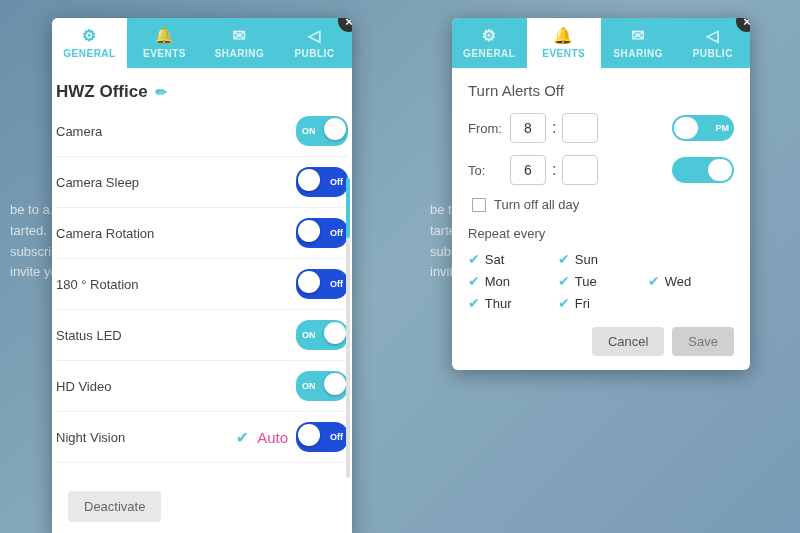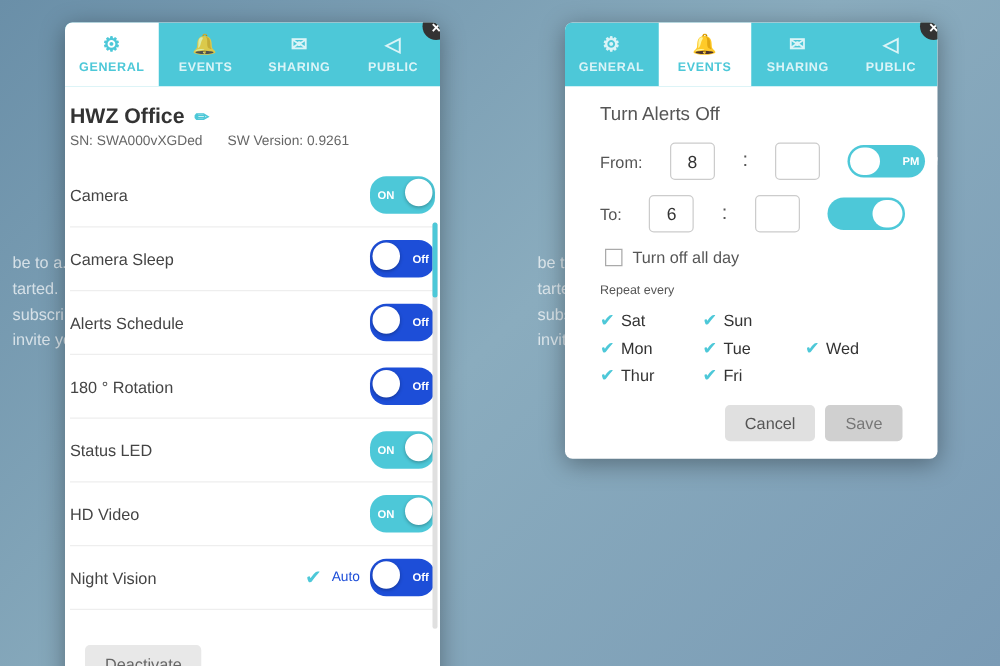--- a/index.html
+++ b/index.html
@@ -161,52 +161,52 @@
     
     .auto-row {
       display: flex;
       align-items: center;
       gap: 8px;
     }
     .auto-check {
       color: #4dc8d8;
       font-size: 16px;
     }
-    .auto-text { font-size: 11px; color: #1d4ed8; }
+    .auto-text { font-size: 15px; color: #ec4899; }
 
     .deactivate-btn {
       margin: 14px 16px 16px;
       padding: 8px 16px;
       background: #e8e8e8;
       border: none;
       border-radius: 4px;
       color: #666;
       font-size: 13px;
       cursor: pointer;
     }
 
     
     .panel-right {
       left: 452px;
       top: 18px;
       width: 298px;
     }
     .panel-right .panel-body {
-      padding: 14px 28px;
+      padding: 14px 16px;
     }
     .alerts-title {
       font-size: 15px;
       color: #555;
       margin-bottom: 14px;
     }
     .time-row {
       display: flex;
       align-items: center;
       margin-bottom: 12px;
-      gap: 22px;
+      gap: 6px;
     }
     .time-label {
       font-size: 13px;
       color: #555;
       width: 36px;
     }
     .time-input {
       width: 36px;
       height: 30px;
       border: 1px solid #ccc;
@@ -262,21 +262,21 @@
     .checkbox {
       width: 14px;
       height: 14px;
       border: 1px solid #aaa;
       background: #fff;
       cursor: pointer;
     }
     .all-day-label { font-size: 13px; color: #555; }
 
     .repeat-label {
-      font-size: 10px;
+      font-size: 13px;
       color: #555;
       margin-bottom: 10px;
     }
     .days-grid {
       display: grid;
       grid-template-columns: repeat(3, 1fr);
       gap: 6px 4px;
       margin-bottom: 16px;
     }
     .day-item {
@@ -372,30 +372,20 @@
       <span class="tab-icon">◁</span>
       <span>PUBLIC</span>
     </div>
   </div>
 
   <div class="panel-body">
     <div class="device-name">
       <span>HWZ Office</span>
       <span class="edit-icon">✏</span>
     </div>
-    <div class="device-info">
-      <span>
-        <span>SN:</span>
-        <span>SWA000vXGDed</span>
-      </span>
-      <span>
-        <span>SW Version:</span>
-        <span>0.9261</span>
-      </span>
-    </div>
 
     <div class="setting-row">
       <span>Camera</span>
       <div class="toggle">
         <div class="toggle-track on">
           <span class="toggle-label">ON</span>
           <div class="toggle-thumb"></div>
         </div>
       </div>
     </div>
@@ -404,21 +394,21 @@
       <span>Camera Sleep</span>
       <div class="toggle">
         <div class="toggle-track off">
           <span class="toggle-label">Off</span>
           <div class="toggle-thumb"></div>
         </div>
       </div>
     </div>
 
     <div class="setting-row">
-      <span>Alerts Schedule</span>
+      <span>Camera Rotation</span>
       <div class="toggle">
         <div class="toggle-track off">
           <span class="toggle-label">Off</span>
           <div class="toggle-thumb"></div>
         </div>
       </div>
     </div>
 
     <div class="setting-row">
       <span>180 ° Rotation</span>

